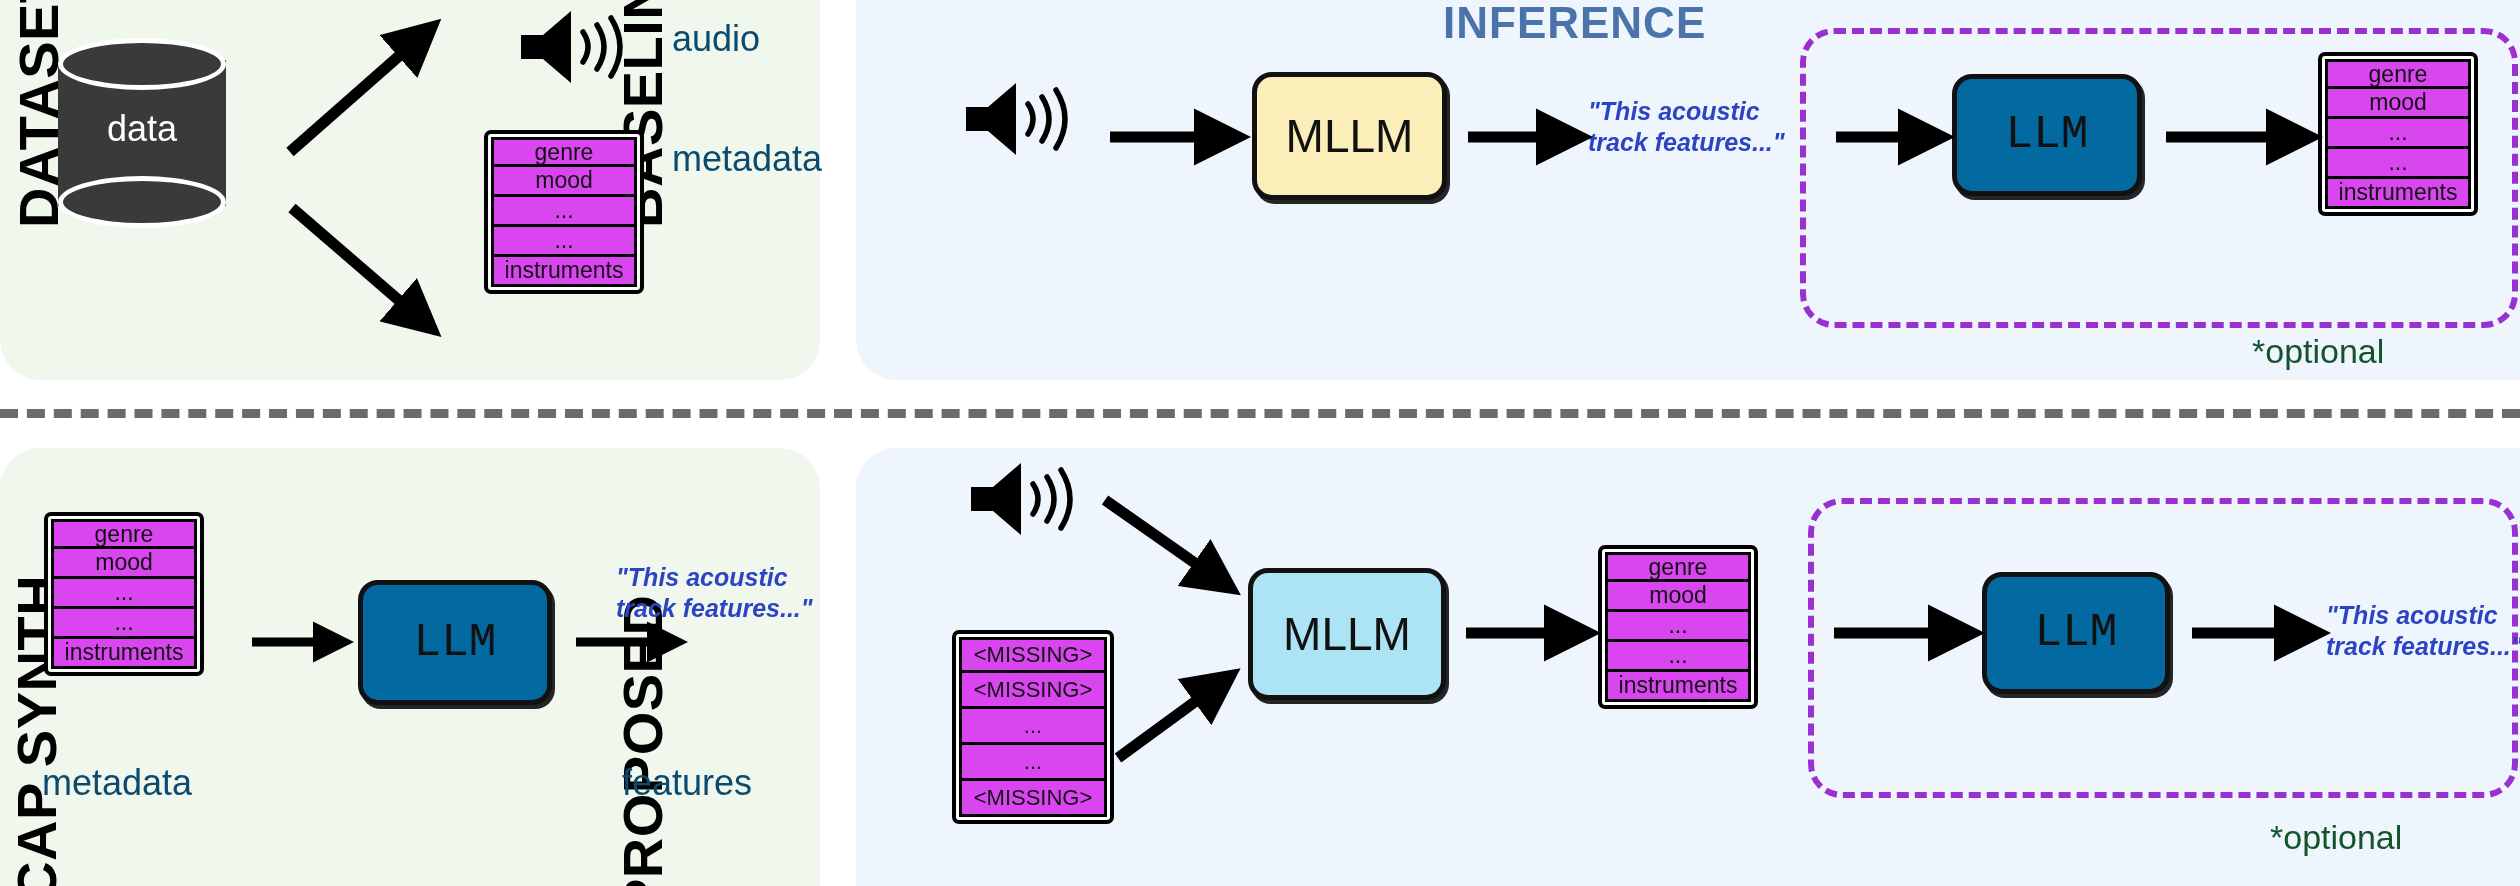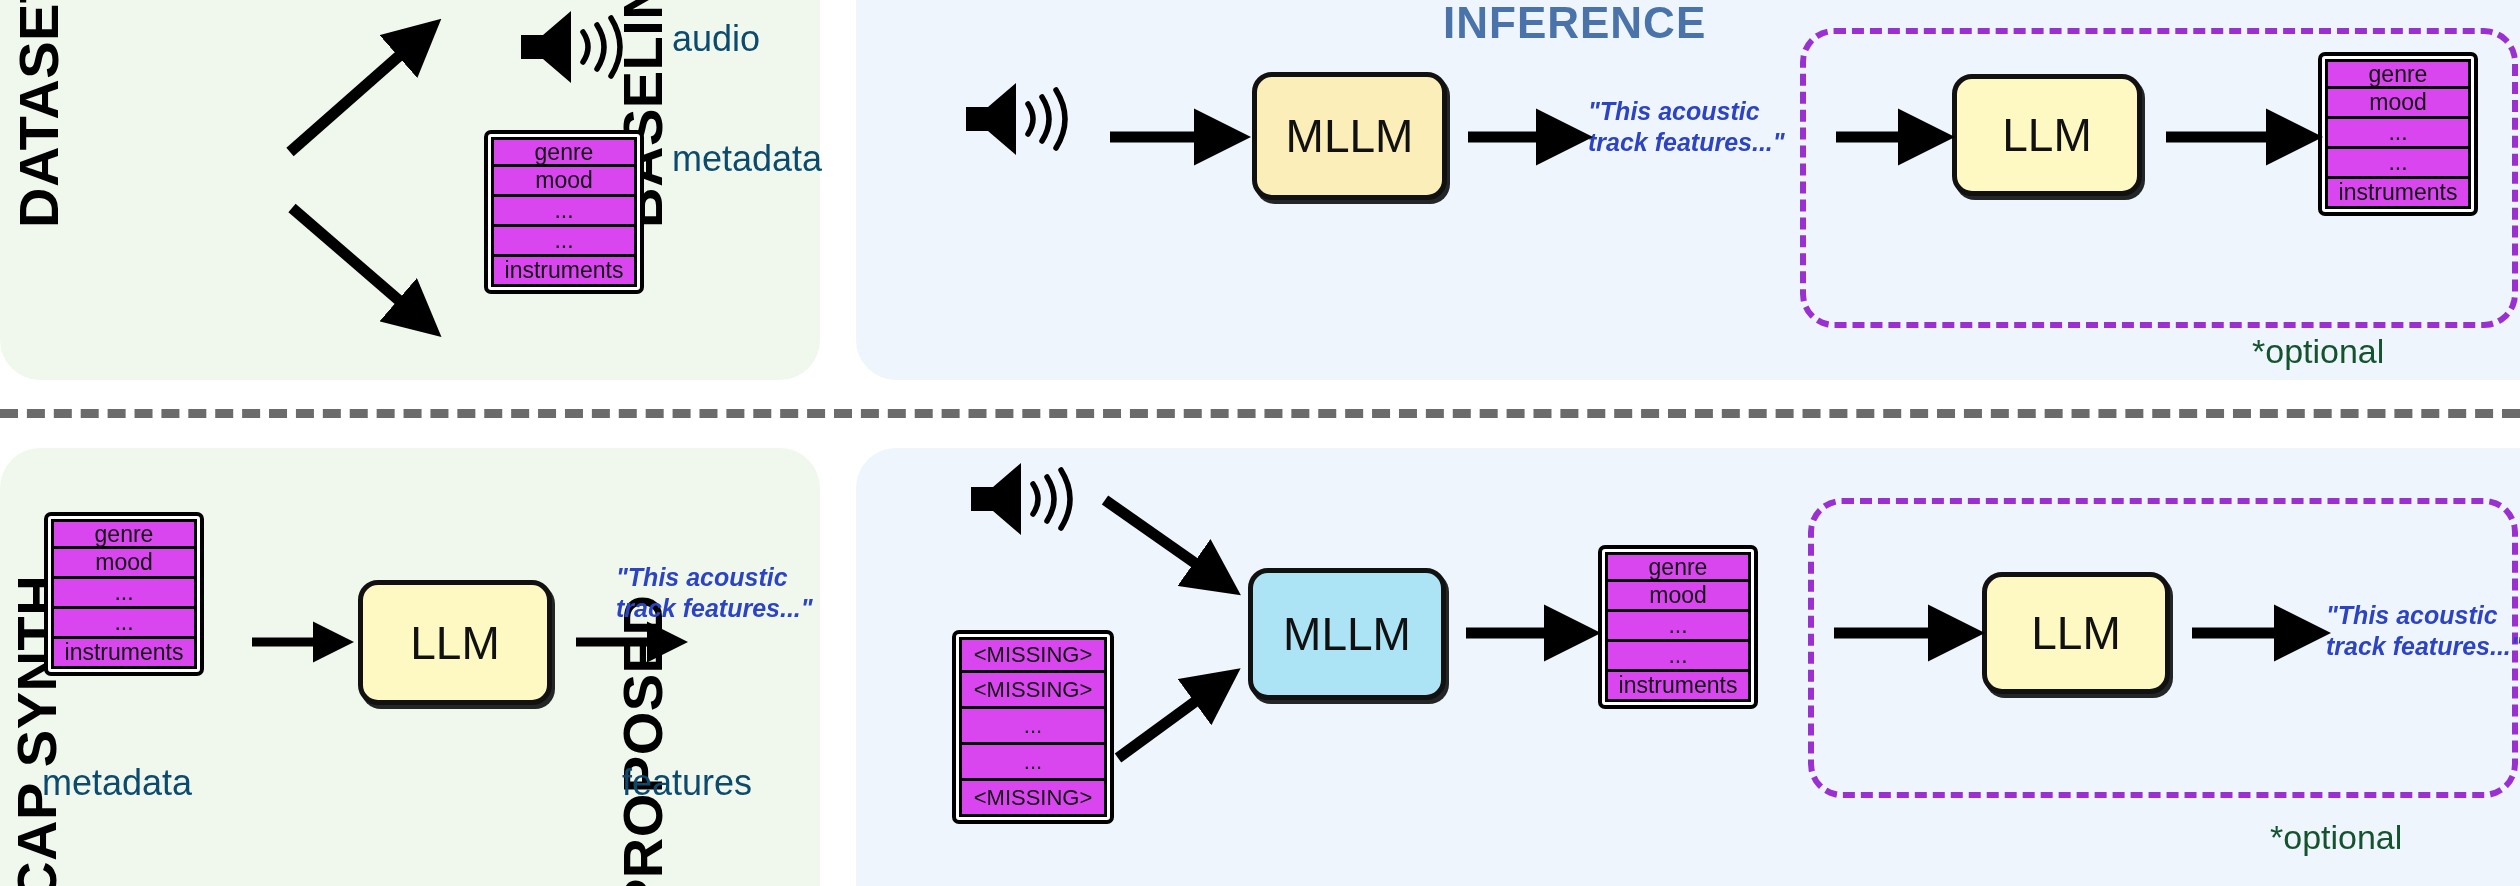--- a/index.html
+++ b/index.html
@@ -135,21 +135,21 @@
     border-radius: 20px;
     display: flex;
     align-items: center;
     justify-content: center;
     font-size: 46px;
     color: #111111;
     box-shadow: 3px 4px 0 rgba(0,0,0,0.85);
   }
   .model-box.yellow { background: #fbeeb8; }
   .model-box.cyan   { background: #ace3f5; }
-  .model-box.white  { background: #fef9c3; }
+  .model-box.white  { background: #0369a1; font-family: Liberation Mono, monospace; }
 
   
   .plain {
     position: absolute;
     color: #0c4a6e;
     font-size: 36px;
     white-space: nowrap;
   }
 
   
@@ -196,20 +196,26 @@
 
   <div id="divider"></div>
 
   <div class="vlabel" id="label-dataset">DATASET</div>
   <div class="vlabel" id="label-capsynth">CAP SYNTH</div>
   <div class="vlabel" id="label-baseline">BASELINE</div>
   <div class="vlabel" id="label-proposed">PROPOSED</div>
 
   <div id="inference-title">INFERENCE</div>
 
+  <div id="db-cylinder">
+    <div class="body"></div>
+    <div class="bot-ell"></div>
+    <div class="top-ell"></div>
+    <div class="db-text">data</div>
+  </div>
 
   <div class="speaker" style="left:515px; top:8px; width:125px; height:78px;">
     <svg viewBox="0 0 125 78" width="125" height="78">
       <path d="M6 27 H28 L56 3 V75 L28 51 H6 Z" fill="#000"></path>
       <path d="M68 24 Q78 39 68 54" stroke="#000" stroke-width="5.5" fill="none" stroke-linecap="round"></path>
       <path d="M82 17 Q96 39 82 61" stroke="#000" stroke-width="5.5" fill="none" stroke-linecap="round"></path>
       <path d="M96 10 Q114 39 96 68" stroke="#000" stroke-width="5.5" fill="none" stroke-linecap="round"></path>
     </svg>
   </div>
   <div class="plain" style="left:672px; top:18px;">audio</div>

